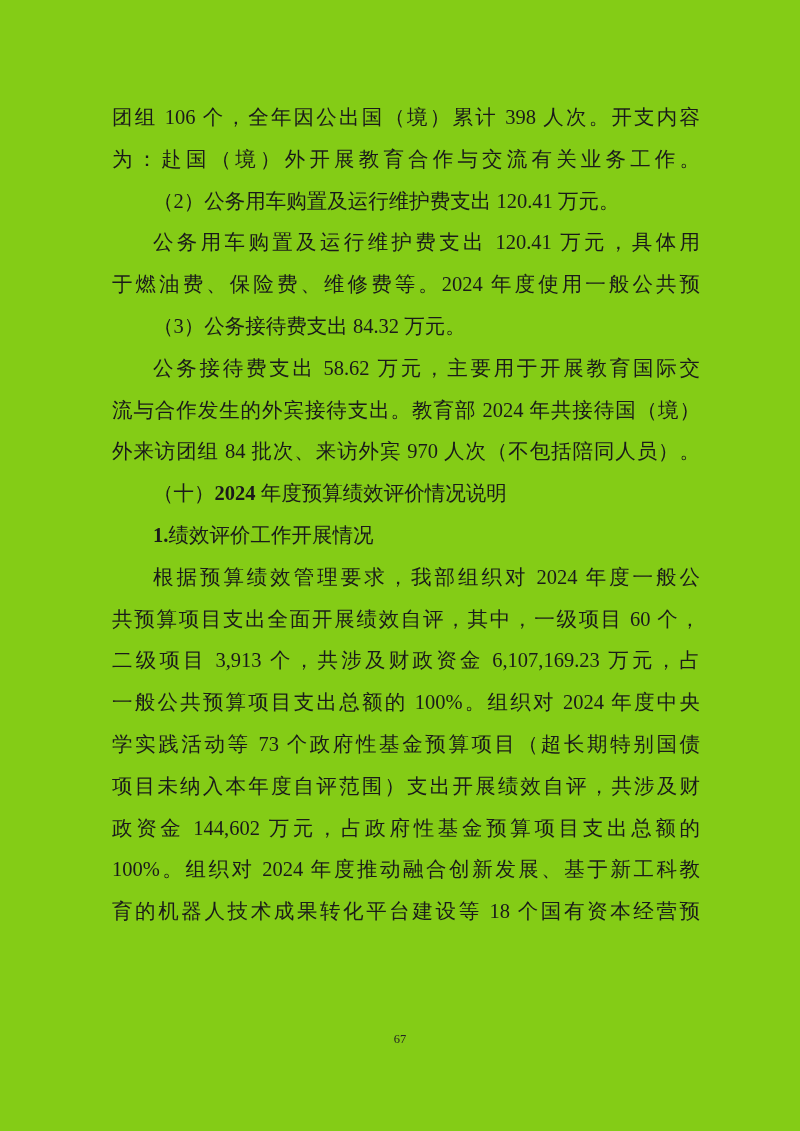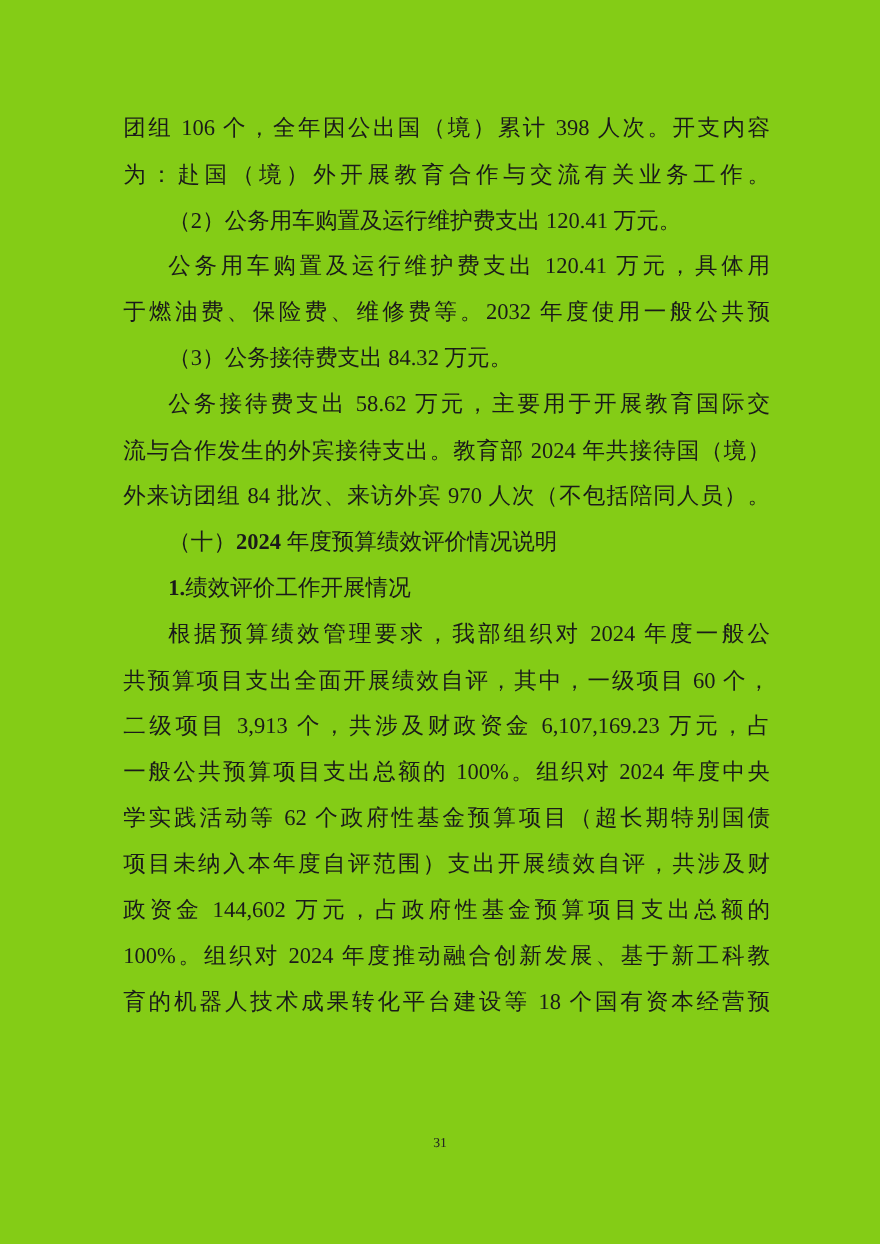--- a/index.html
+++ b/index.html
@@ -51,31 +51,31 @@
 </style>
 </head>
 <body>
 
 <div class="page" style="background: #84cc16; color: rgb(26, 26, 26);">
   <main class="textblock">
       <div class="line j"><span class="">团组 106 个，全年因公出国（境）累计 398 人次。开支内容</span></div>
       <div class="line j"><span class="">为：赴国（境）外开展教育合作与交流有关业务工作。</span></div>
       <div class="line ind"><span class="">（2）公务用车购置及运行维护费支出 120.41 万元。</span></div>
       <div class="line j ind"><span class="">公务用车购置及运行维护费支出 120.41 万元，具体用</span></div>
-      <div class="line j"><span class="">于燃油费、保险费、维修费等。2032 年度使用一般公共预</span></div>
+      <div class="line j"><span class="">于燃油费、保险费、维修费等。2024 年度使用一般公共预</span></div>
       <div class="line ind"><span class="">（3）公务接待费支出 84.32 万元。</span></div>
       <div class="line j ind"><span class="">公务接待费支出 58.62 万元，主要用于开展教育国际交</span></div>
       <div class="line j"><span class="">流与合作发生的外宾接待支出。教育部 2024 年共接待国（境）</span></div>
       <div class="line j"><span class="">外来访团组 84 批次、来访外宾 970 人次（不包括陪同人员）。</span></div>
       <div class="line ind"><span class="">（十）</span><span class="b">2024</span><span class=""> 年度预算绩效评价情况说明</span></div>
       <div class="line ind"><span class="b">1.</span><span class="">绩效评价工作开展情况</span></div>
       <div class="line j ind"><span class="">根据预算绩效管理要求，我部组织对 2024 年度一般公</span></div>
       <div class="line j"><span class="">共预算项目支出全面开展绩效自评，其中，一级项目 60 个，</span></div>
       <div class="line j"><span class="">二级项目 3,913 个，共涉及财政资金 6,107,169.23 万元，占</span></div>
       <div class="line j"><span class="">一般公共预算项目支出总额的 100%。组织对 2024 年度中央</span></div>
-      <div class="line j"><span class="">学实践活动等 62 个政府性基金预算项目（超长期特别国债</span></div>
+      <div class="line j"><span class="">学实践活动等 73 个政府性基金预算项目（超长期特别国债</span></div>
       <div class="line j"><span class="">项目未纳入本年度自评范围）支出开展绩效自评，共涉及财</span></div>
       <div class="line j"><span class="">政资金 144,602 万元，占政府性基金预算项目支出总额的</span></div>
       <div class="line j"><span class="">100%。组织对 2024 年度推动融合创新发展、基于新工科教</span></div>
       <div class="line j"><span class="">育的机器人技术成果转化平台建设等 18 个国有资本经营预</span></div>
     </main>
-  <div class="page-number">31</div>
+  <div class="page-number">67</div>
 </div>
 
 </body></html>

